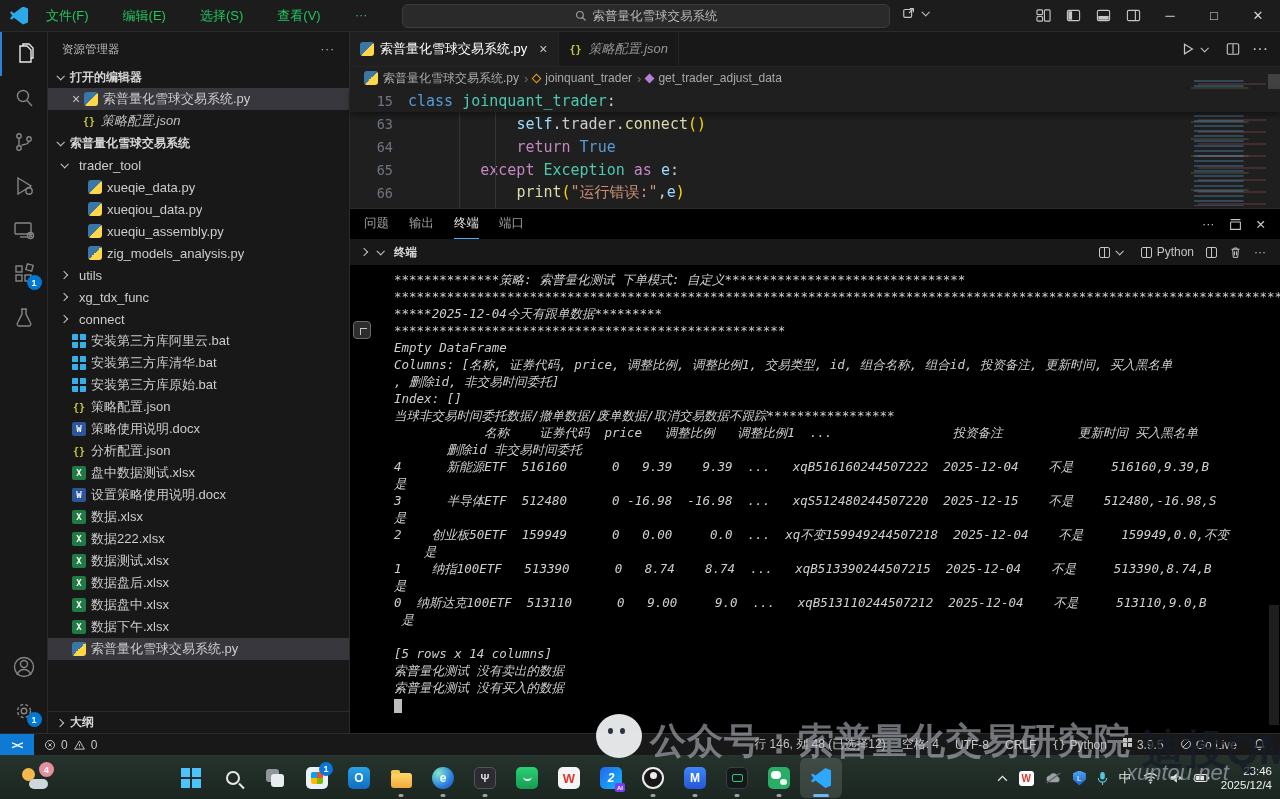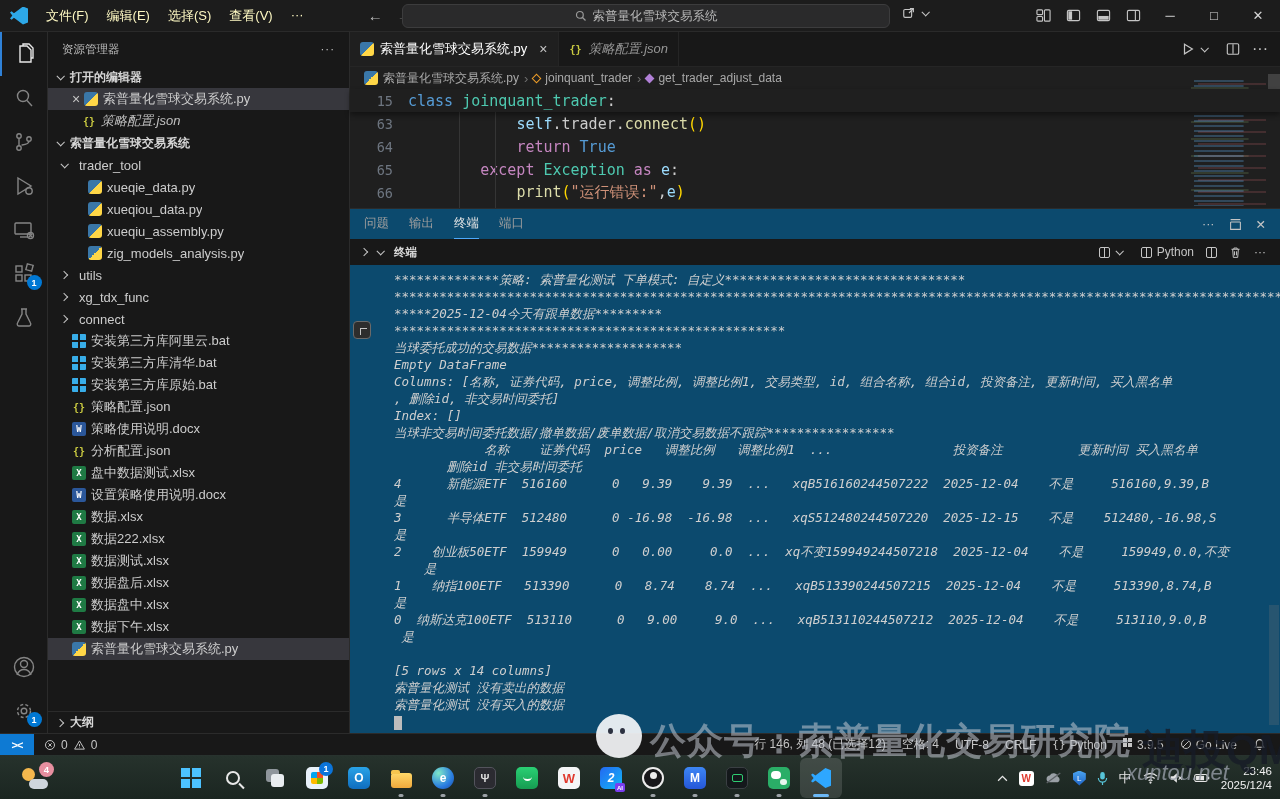--- a/index.html
+++ b/index.html
@@ -5,21 +5,21 @@
   *{margin:0;padding:0;box-sizing:border-box;}
   html,body{width:1280px;height:799px;overflow:hidden;background:#000;}
   body{font-family:"Liberation Sans","DejaVu Sans",sans-serif;color:#cccccc;}
   .screen{position:relative;width:1280px;height:799px;background:#181818;overflow:hidden;}
   .vswindow{position:absolute;left:0;top:0;right:0;bottom:44px;display:flex;flex-direction:column;}
 
   
   .titlebar{height:32px;flex:none;background:#1c1c1c;border-bottom:1px solid #2a2a2a;display:flex;align-items:center;position:relative;}
   .vslogo{width:18px;height:18px;margin:0 10px 0 10px;flex:none;background:#2da8e8;
     clip-path:polygon(72% 0,100% 11%,100% 89%,72% 100%,22% 63%,9% 73%,0 66%,13% 50%,0 34%,9% 27%,22% 37%);}
-  .menus{display:flex;gap:2px;font-size:13px;color:#fef9c3;}
+  .menus{display:flex;gap:18px;font-size:13px;color:#22c55e;}
   .menu-item{padding:3px 8px;border-radius:5px;cursor:default;white-space:nowrap;}
   .nav-arrows{display:flex;gap:14px;margin-left:56px;color:#bbb;font-size:15px;}
   .nav-arrows .dim{color:#6a6a6a;}
   .searchbox{position:absolute;left:402px;top:4px;width:488px;height:24px;background:#2a2a2b;border:1px solid #3c3c3d;border-radius:6px;
     display:flex;align-items:center;justify-content:center;gap:6px;font-size:12.5px;color:#b8b8b8;}
   .tb-action{position:absolute;left:902px;top:6px;display:flex;align-items:center;gap:3px;color:#c5c5c5;}
   .tb-rights{margin-left:auto;display:flex;align-items:center;}
   .lay-ic{width:30px;height:26px;display:flex;align-items:center;justify-content:center;color:#c5c5c5;}
   .winctl{width:44px;height:32px;display:flex;align-items:center;justify-content:center;color:#d6d6d6;font-size:13px;}
 
@@ -89,21 +89,21 @@
   .guide{position:absolute;top:0;bottom:0;width:1px;background:#353535;}
   .minimap{position:absolute;right:14px;top:48px;width:80px;height:126px;opacity:.95;pointer-events:none;
     background:
      repeating-linear-gradient(180deg, rgba(97,175,239,.30) 0 2px, transparent 2px 5px),
      repeating-linear-gradient(180deg, transparent 0 3px, rgba(224,108,117,.20) 3px 5px, transparent 5px 12px),
      repeating-linear-gradient(180deg, transparent 0 7px, rgba(152,195,121,.18) 7px 9px, transparent 9px 17px);
     background-size:62% 100%,88% 100%,72% 100%;background-repeat:no-repeat;background-position:8px 0,12px 0,5px 0;}
   .vslider{position:absolute;right:0;top:42px;width:12px;height:20px;background:rgba(121,121,121,.38);}
 
   
-  .panel{flex:1;display:flex;flex-direction:column;border-top:1px solid #2b2b2b;background:#0c4a6e;min-height:0;position:relative;}
+  .panel{flex:1;display:flex;flex-direction:column;border-top:1px solid #2b2b2b;background:#000000;min-height:0;position:relative;}
   .paneltabs{height:30px;display:flex;align-items:center;padding-left:14px;gap:20px;font-size:12.5px;color:#9d9d9d;flex:none;}
   .ptab{padding:6px 0;}
   .ptab.active{color:#e7e7e7;border-bottom:1.5px solid #4daafc;}
   .panel-right{margin-left:auto;display:flex;align-items:center;gap:14px;padding-right:14px;color:#c5c5c5;}
   .termhead{height:26px;display:flex;align-items:center;padding-left:8px;font-size:11.5px;color:#d6d6d6;flex:none;background:#181818;}
   .termhead .title{font-weight:700;margin-left:4px;}
   .term-tools{margin-left:auto;display:flex;align-items:center;gap:12px;padding-right:14px;color:#c5c5c5;font-size:12px;}
   .sq{width:11px;height:11px;border:1px solid #c5c5c5;border-radius:2px;position:relative;display:inline-block;}
   .sq.split::after{content:"";position:absolute;left:4px;top:0;bottom:0;width:1px;background:#c5c5c5;}
   .termbody{flex:1;position:relative;overflow:hidden;}
@@ -580,21 +580,20 @@
           </div>
           <div class="termbody">
             <div class="float-ic">
                 <i></i>
               </div>
             <div class="term-lines" id="term-lines">
                 <div class="tline">**************策略: 索普量化测试 下单模式: 自定义********************************</div>
                 <div class="tline">************************************************************************************************************************</div>
                 <div class="tline">*****2025-12-04今天有跟单数据*********</div>
                 <div class="tline">****************************************************</div>
-                <div class="tline">当球委托成功的交易数据********************</div>
                 <div class="tline">Empty DataFrame</div>
                 <div class="tline">Columns: [名称, 证券代码, price, 调整比例, 调整比例1, 交易类型, id, 组合名称, 组合id, 投资备注, 更新时间, 买入黑名单</div>
                 <div class="tline">, 删除id, 非交易时间委托]</div>
                 <div class="tline">Index: []</div>
                 <div class="tline">当球非交易时间委托数据/撤单数据/废单数据/取消交易数据不跟踪*****************</div>
                 <div class="tline">            名称    证券代码  price   调整比例   调整比例1  ...                投资备注          更新时间 买入黑名单</div>
                 <div class="tline">       删除id 非交易时间委托</div>
                 <div class="tline">4      新能源ETF  516160      0   9.39    9.39  ...   xqB516160244507222  2025-12-04    不是     516160,9.39,B</div>
                 <div class="tline">是</div>
                 <div class="tline">3      半导体ETF  512480      0 -16.98  -16.98  ...   xqS512480244507220  2025-12-15    不是    512480,-16.98,S</div>

